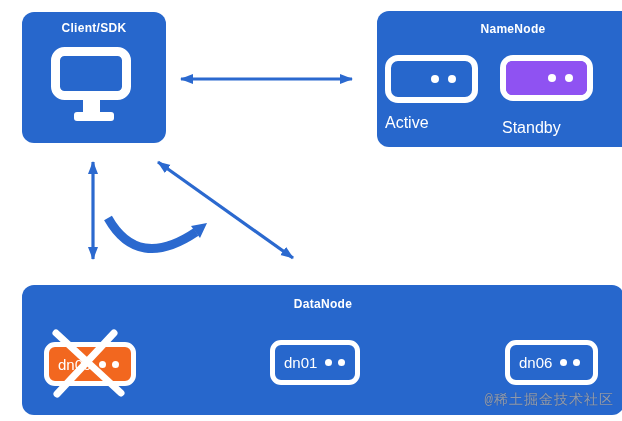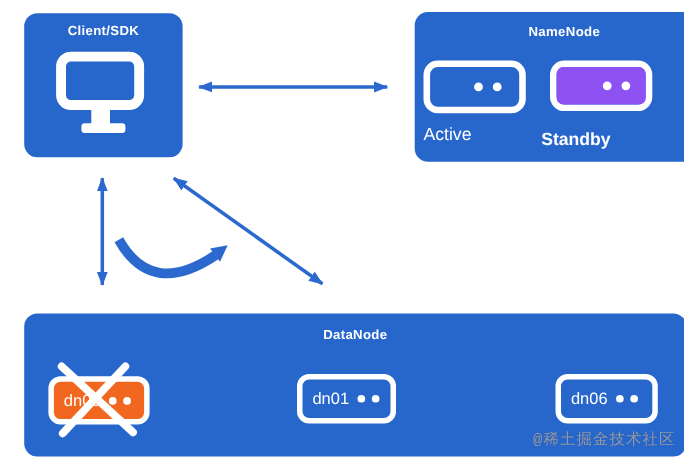--- a/index.html
+++ b/index.html
@@ -29,21 +29,21 @@
     display:flex; align-items:center; justify-content:flex-end;
     gap:9px; padding-right:16px;
   }
   .server-active  { left:8px;   top:44px; width:93px; height:48px; }
   .server-standby { left:123px; top:44px; width:93px; height:46px; padding-right:14px; }
   .standby-fill { position:absolute; inset:0; background:var(--standby-purple,#8f52f2); border-radius:6px; }
   .server .dot { position:relative; width:8px; height:8px; border-radius:50%; background:#fff; }
 
   .node-label { position:absolute; width:93px; color:#fff; font-size:16px; }
   .label-active  { left:8px;   top:103px; }
-  .label-standby { left:115px; top:108px;font-weight:bold; }
+  .label-standby { left:125px; top:108px; }
 
   
   .dn {
     position:absolute; box-sizing:border-box;
     border:5px solid #fff; border-radius:11px;
     display:flex; align-items:center; gap:6px; padding:0 9px;
     color:#fff; font-size:15px;
   }
   .dn .dot { width:7px; height:7px; border-radius:50%; background:#fff; }
   .dn-label { margin-right:2px; white-space:nowrap; }

